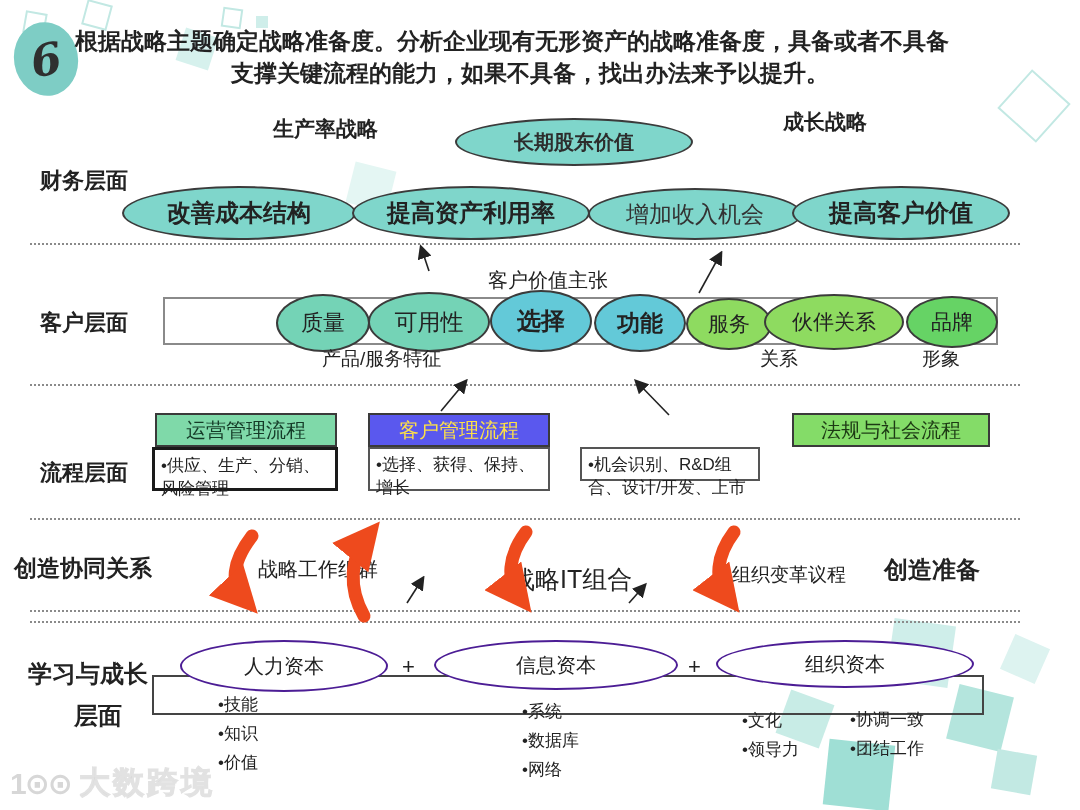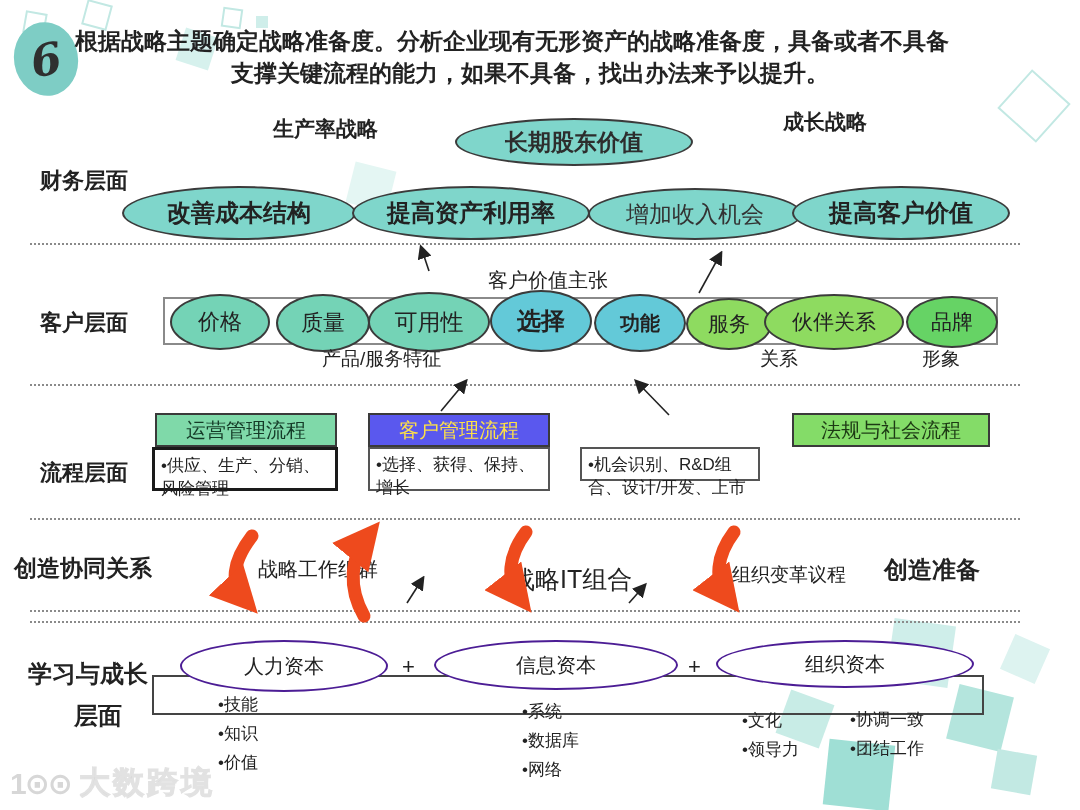--- a/index.html
+++ b/index.html
@@ -43,38 +43,37 @@
 
   <div class="abs" style="left:14px;top:22px;width:64px;height:74px;background:#7ecdc5;border-radius:50%;transform:rotate(-10deg);
               display:flex;align-items:center;justify-content:center;font-family:'DejaVu Serif','Liberation Serif',serif;
               font-style:italic;font-weight:bold;font-size:44px;color:#2f2f2f;">6</div>
   <div class="abs bold" style="left:75px;top:26px;width:930px;font-size:23px;">根据战略主题确定战略准备度。分析企业现有无形资产的战略准备度，具备或者不具备</div>
   <div class="abs bold" style="left:160px;top:58px;width:740px;font-size:23px;text-align:center;">支撑关键流程的能力，如果不具备，找出办法来予以提升。</div>
 
   <div class="abs bold" style="left:273px;top:115px;font-size:21px;">生产率战略</div>
   <div class="abs bold" style="left:783px;top:108px;font-size:21px;">成长战略</div>
 
-  <div class="abs ell bold" style="left:455px;top:118px;width:238px;height:48px;background:#7fd6cb;font-size:23px;color:#2d2d2d;">长期股东价值</div>
+  <div class="abs ell bold" style="left:455px;top:118px;width:238px;height:48px;background:#7fd6cb;font-size:20px;color:#2d2d2d;">长期股东价值</div>
   <div class="abs bold" style="left:40px;top:166px;font-size:22px;">财务层面</div>
   <div class="abs ell bold" style="left:122px;top:186px;width:234px;height:54px;background:#7fd6cb;font-size:24px;">改善成本结构</div>
   <div class="abs ell bold" style="left:352px;top:186px;width:238px;height:54px;background:#7fd6cb;font-size:24px;">提高资产利用率</div>
   <div class="abs ell" style="left:588px;top:188px;width:214px;height:52px;background:#7fd6cb;font-size:23px;color:#333;">增加收入机会</div>
   <div class="abs ell bold" style="left:792px;top:186px;width:218px;height:54px;background:#7fd6cb;font-size:24px;">提高客户价值</div>
 
   <div class="abs dotline" style="left:30px;top:243px;width:990px;"></div>
 
   <div class="abs" style="left:488px;top:267px;font-size:20px;">客户价值主张</div>
   <div class="abs bold" style="left:40px;top:308px;font-size:22px;">客户层面</div>
   <div class="abs" style="left:163px;top:297px;width:835px;height:48px;border:2px solid #8a8a8a;"></div>
 
-  <div class="abs ell" style="left:170px;top:294px;width:100px;height:56px;background:#74d3b6;font-size:22px;">价格</div>
   <div class="abs ell" style="left:276px;top:294px;width:94px;height:58px;background:#74d3b6;font-size:22px;">质量</div>
   <div class="abs ell" style="left:368px;top:292px;width:122px;height:60px;background:#74d3b6;font-size:23px;">可用性</div>
   <div class="abs ell bold" style="left:490px;top:290px;width:102px;height:62px;background:#63c9d8;font-size:24px;">选择</div>
-  <div class="abs ell bold" style="left:594px;top:294px;width:92px;height:58px;background:#63c9d8;font-size:20px;">功能</div>
+  <div class="abs ell bold" style="left:594px;top:294px;width:92px;height:58px;background:#63c9d8;font-size:23px;">功能</div>
   <div class="abs ell" style="left:686px;top:298px;width:86px;height:52px;background:#8edb60;font-size:21px;">服务</div>
   <div class="abs ell" style="left:764px;top:294px;width:140px;height:56px;background:#8edb60;font-size:21px;">伙伴关系</div>
   <div class="abs ell" style="left:906px;top:296px;width:92px;height:52px;background:#66d365;font-size:21px;">品牌</div>
 
   <div class="abs" style="left:322px;top:346px;font-size:19px;">产品/服务特征</div>
   <div class="abs" style="left:760px;top:346px;font-size:19px;">关系</div>
   <div class="abs" style="left:922px;top:346px;font-size:19px;">形象</div>
 
   <div class="abs dotline" style="left:30px;top:384px;width:990px;"></div>
 

